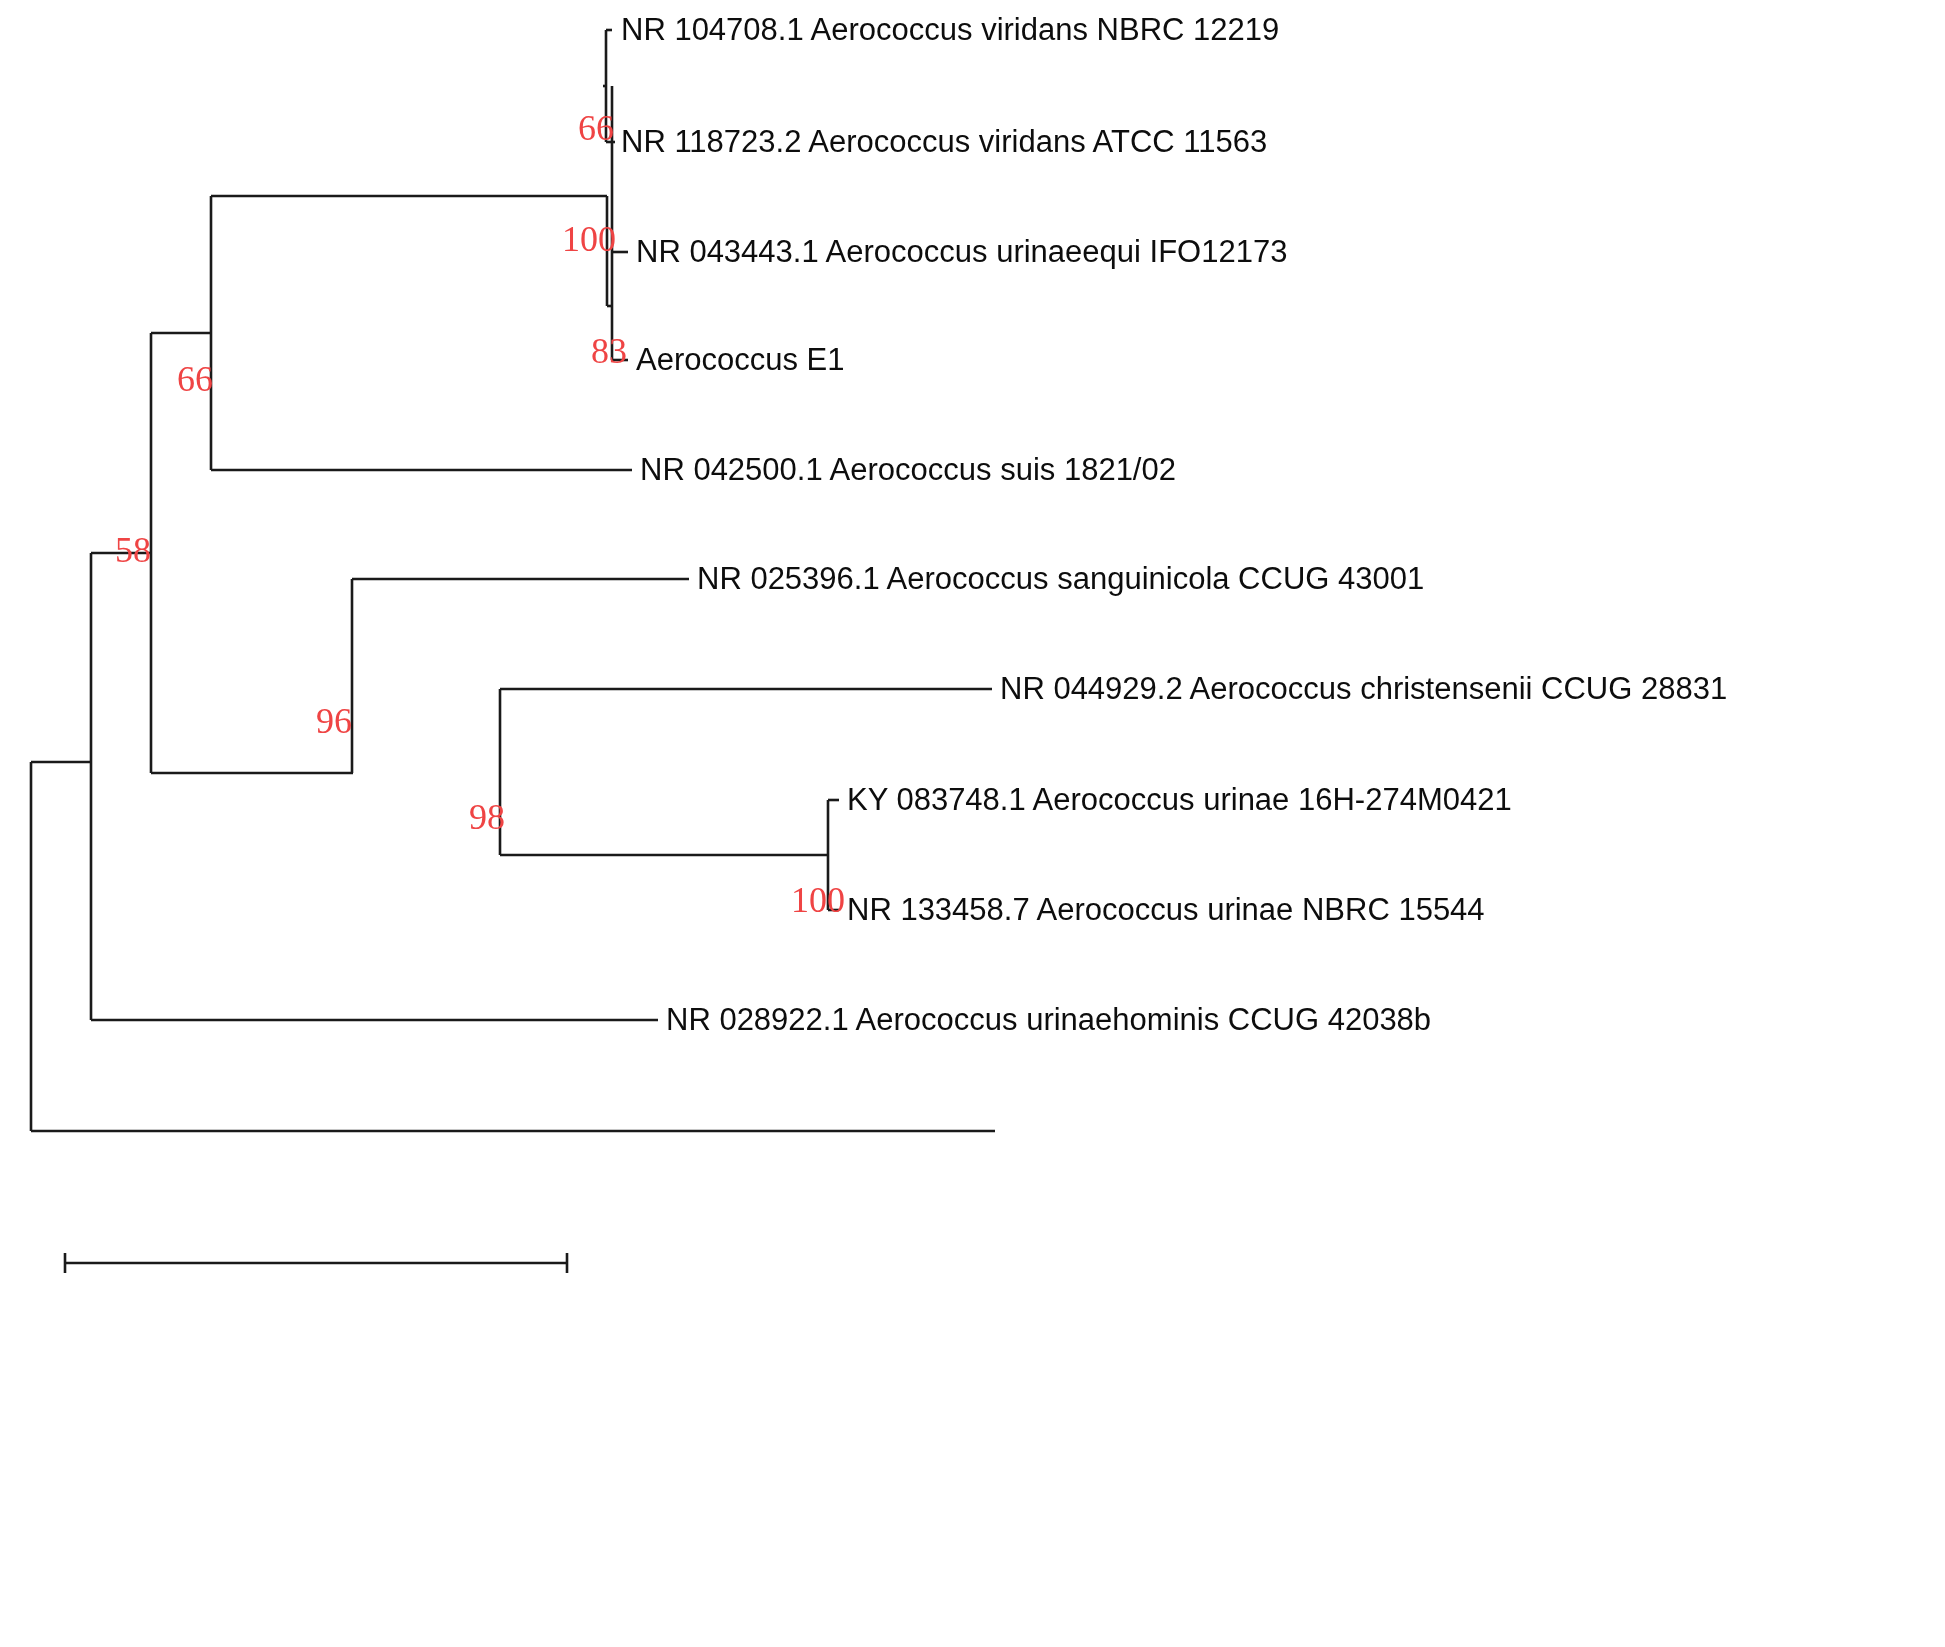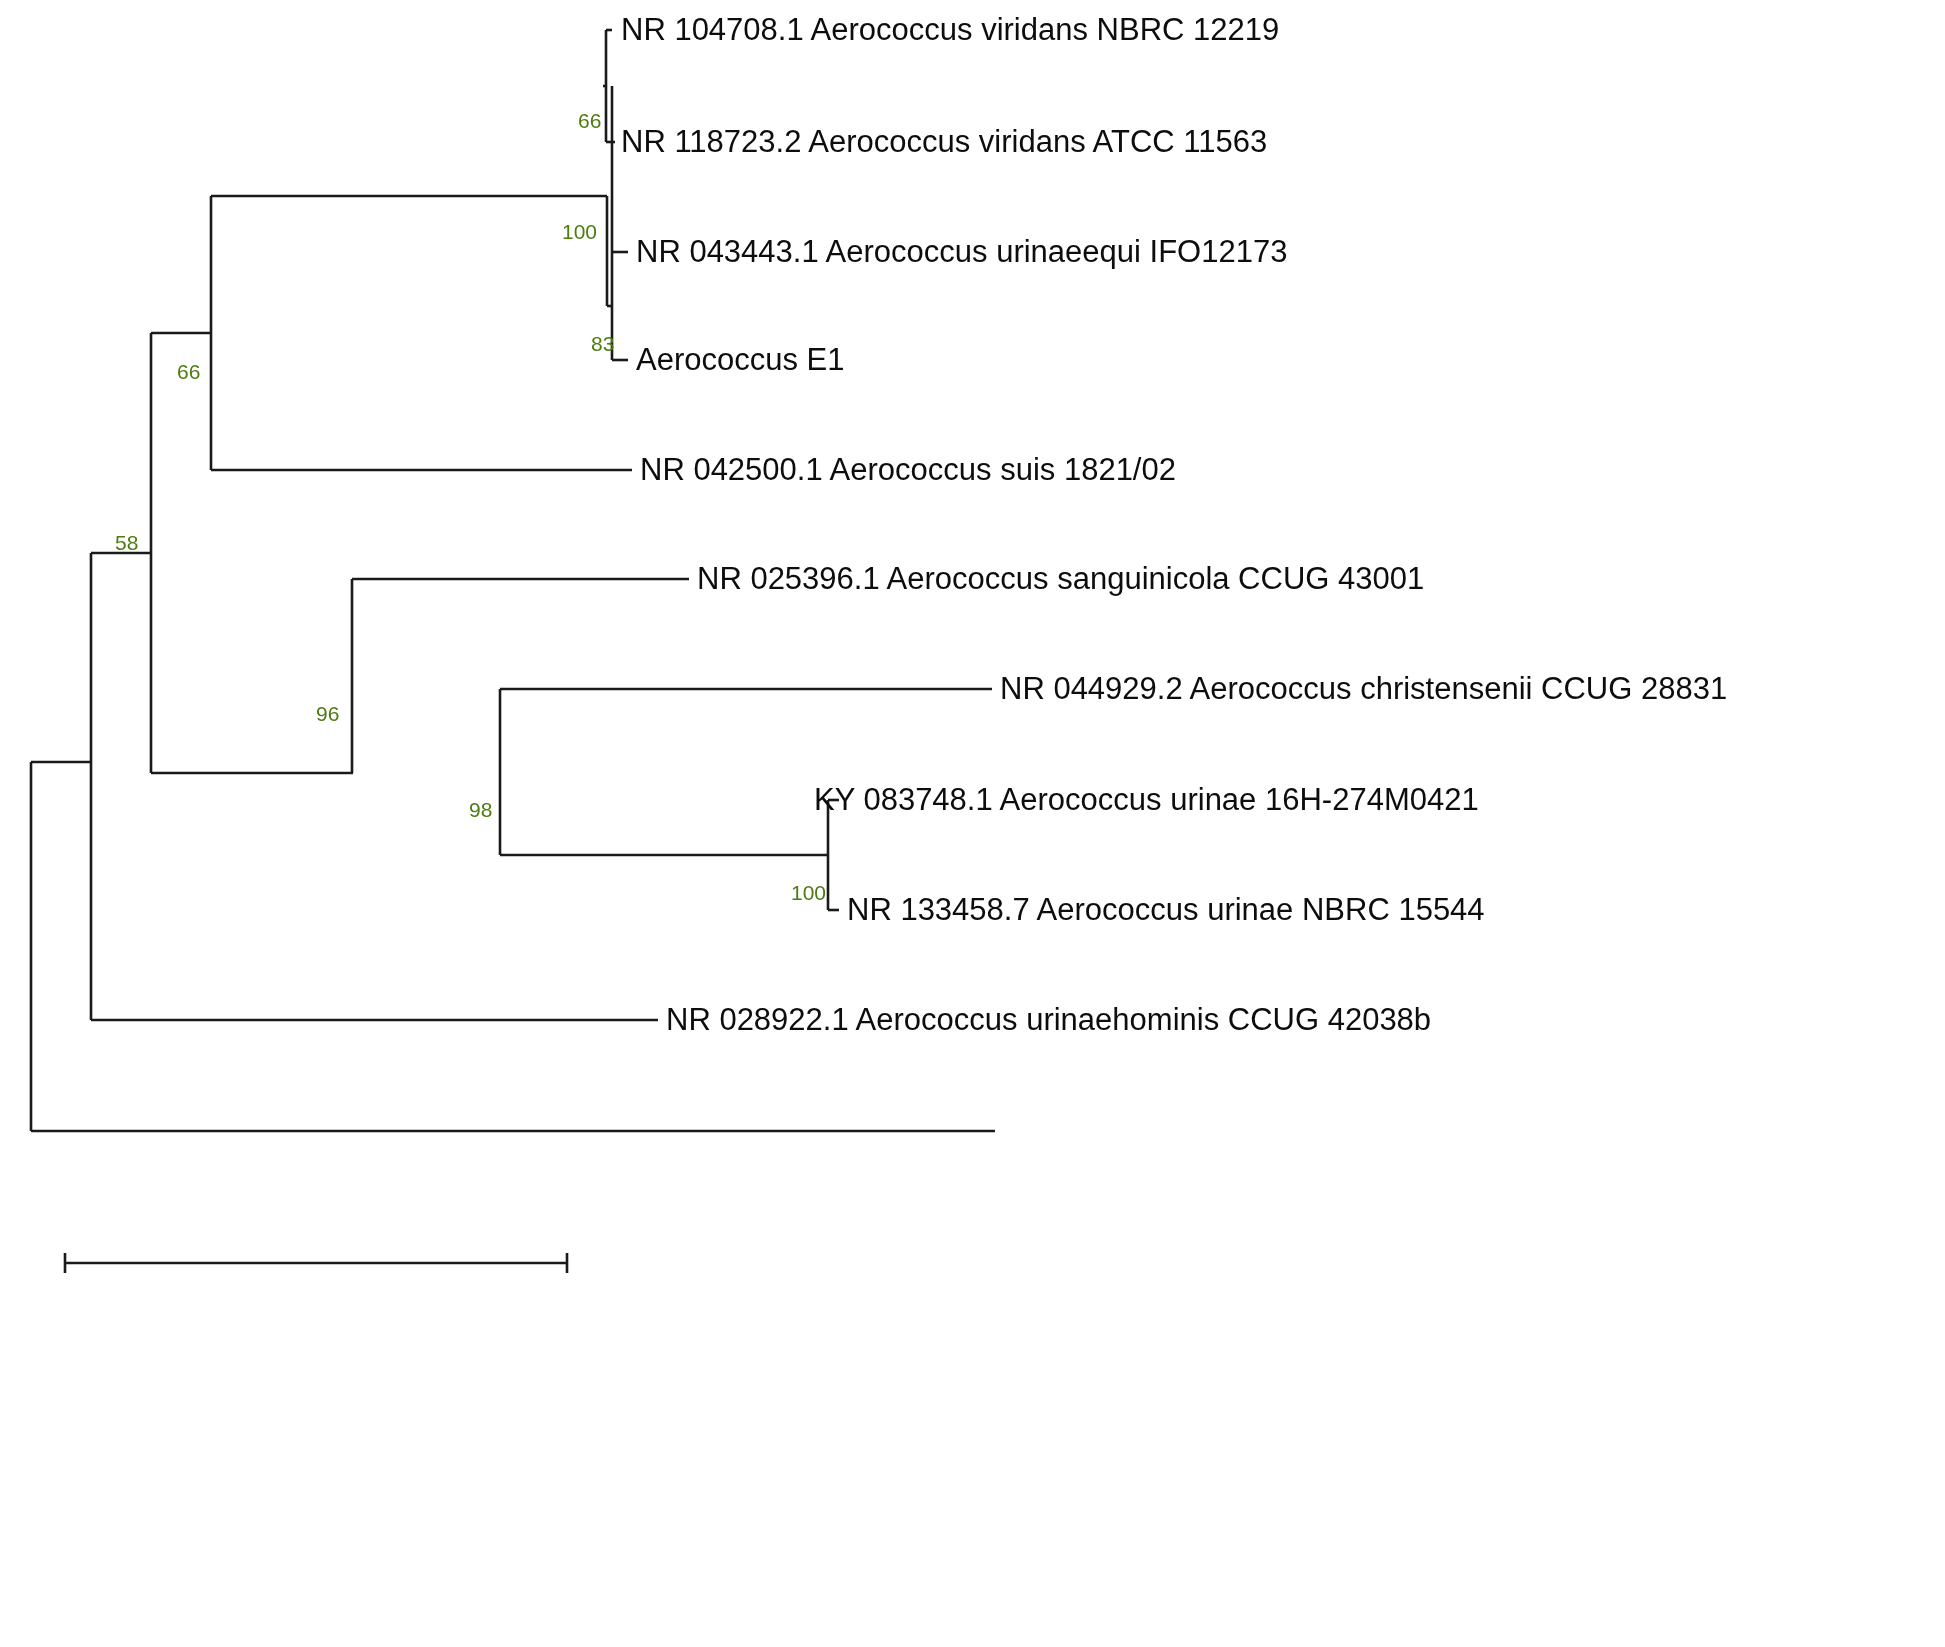--- a/index.html
+++ b/index.html
@@ -1,20 +1,20 @@
 <!DOCTYPE html>
 <html><head>
 <meta charset="utf-8">
 <style>
   html,body{margin:0;padding:0;background:#ffffff;}
   body{font-family:"Liberation Sans", sans-serif;}
   #root{position:relative;width:1945px;height:1289px;background:#ffffff;overflow:hidden;}
   #tree-svg{position:absolute;left:0;top:0;width:1945px;height:1647px;}
   .tip-label{position:absolute;font-family:"Liberation Sans", sans-serif;font-size:31px;color:#0d0d0d;white-space:nowrap;line-height:1;}
-  .boot-label{position:absolute;font-family:Liberation Sans, sans-serif;font-size:21px;color:#4d7c0f;white-space:nowrap;line-height:1;}
+  .boot-label{position:absolute;font-family:Liberation Serif, serif;font-size:36px;color:#ef4444;white-space:nowrap;line-height:1;}
   .scale-label{position:absolute;font-family:"Liberation Sans", sans-serif;font-size:28px;font-weight:bold;color:#a21caf;white-space:nowrap;line-height:1;}
 </style>
 </head>
 <body>
 
 <div id="root">
 
   <svg id="tree-svg" viewBox="0 0 1945 1647" xmlns="http://www.w3.org/2000/svg" aria-hidden="true">
     <g id="branch-layer" stroke="#1a1a1a" stroke-width="2.6" stroke-linecap="butt" fill="none">
         <line x1="606" x2="612" y1="30" y2="30"></line>
@@ -55,21 +55,21 @@
       </g>
   </svg>
 
   <div class="tip-label" style="left: 621px; top: 14px;">NR 104708.1 Aerococcus viridans NBRC 12219</div>
   <div class="tip-label" style="left: 621px; top: 126px;">NR 118723.2 Aerococcus viridans ATCC 11563</div>
   <div class="tip-label" style="left: 636px; top: 236px;">NR 043443.1 Aerococcus urinaeequi IFO12173</div>
   <div class="tip-label" style="left: 636px; top: 344px;">Aerococcus E1</div>
   <div class="tip-label" style="left: 640px; top: 454px;">NR 042500.1 Aerococcus suis 1821/02</div>
   <div class="tip-label" style="left: 697px; top: 563px;">NR 025396.1 Aerococcus sanguinicola CCUG 43001</div>
   <div class="tip-label" style="left: 1000px; top: 673px;">NR 044929.2 Aerococcus christensenii CCUG 28831</div>
-  <div class="tip-label" style="left: 814px; top: 784px;">KY 083748.1 Aerococcus urinae 16H-274M0421</div>
+  <div class="tip-label" style="left: 847px; top: 784px;">KY 083748.1 Aerococcus urinae 16H-274M0421</div>
   <div class="tip-label" style="left: 847px; top: 894px;">NR 133458.7 Aerococcus urinae NBRC 15544</div>
   <div class="tip-label" style="left: 666px; top: 1004px;">NR 028922.1 Aerococcus urinaehominis CCUG 42038b</div>
 
   <div class="boot-label" style="left: 578px; top: 110px;">66</div>
   <div class="boot-label" style="left: 562px; top: 221px;">100</div>
   <div class="boot-label" style="left: 591px; top: 333px;">83</div>
   <div class="boot-label" style="left: 177px; top: 361px;">66</div>
   <div class="boot-label" style="left: 115px; top: 532px;">58</div>
   <div class="boot-label" style="left: 316px; top: 703px;">96</div>
   <div class="boot-label" style="left: 469px; top: 799px;">98</div>

